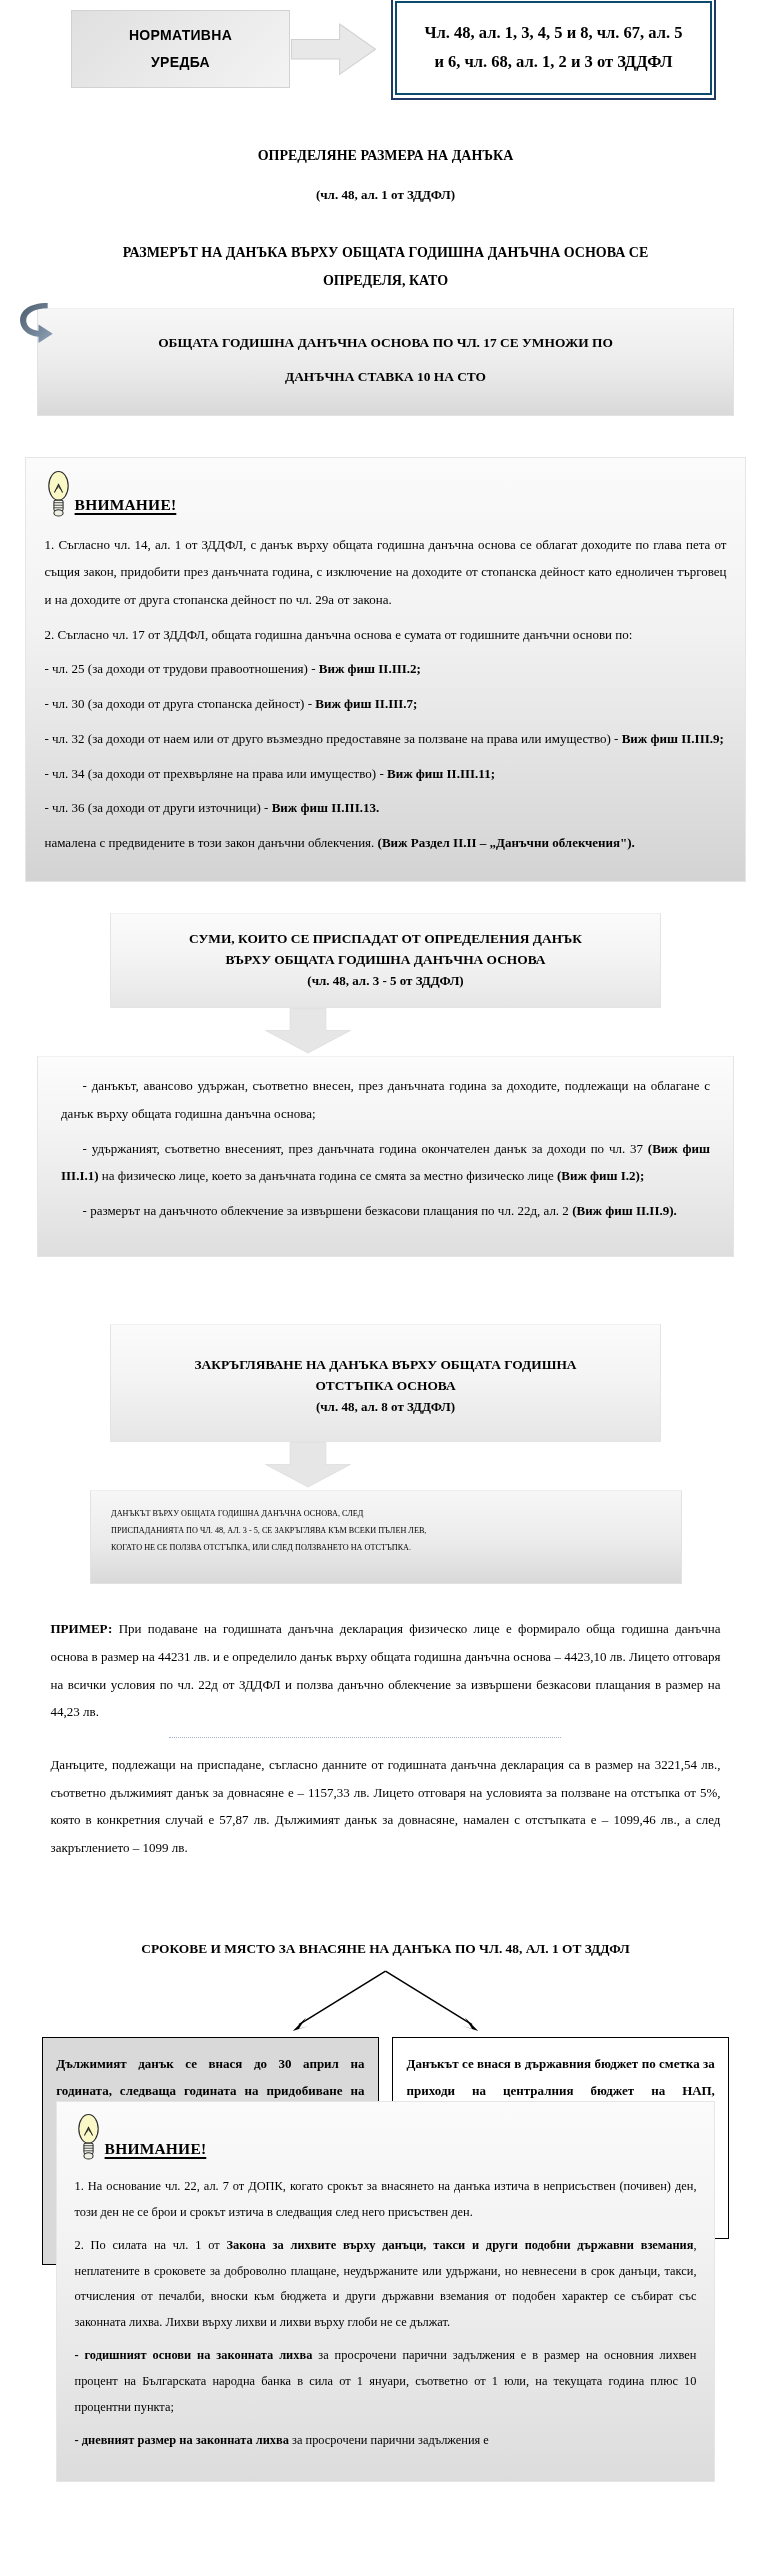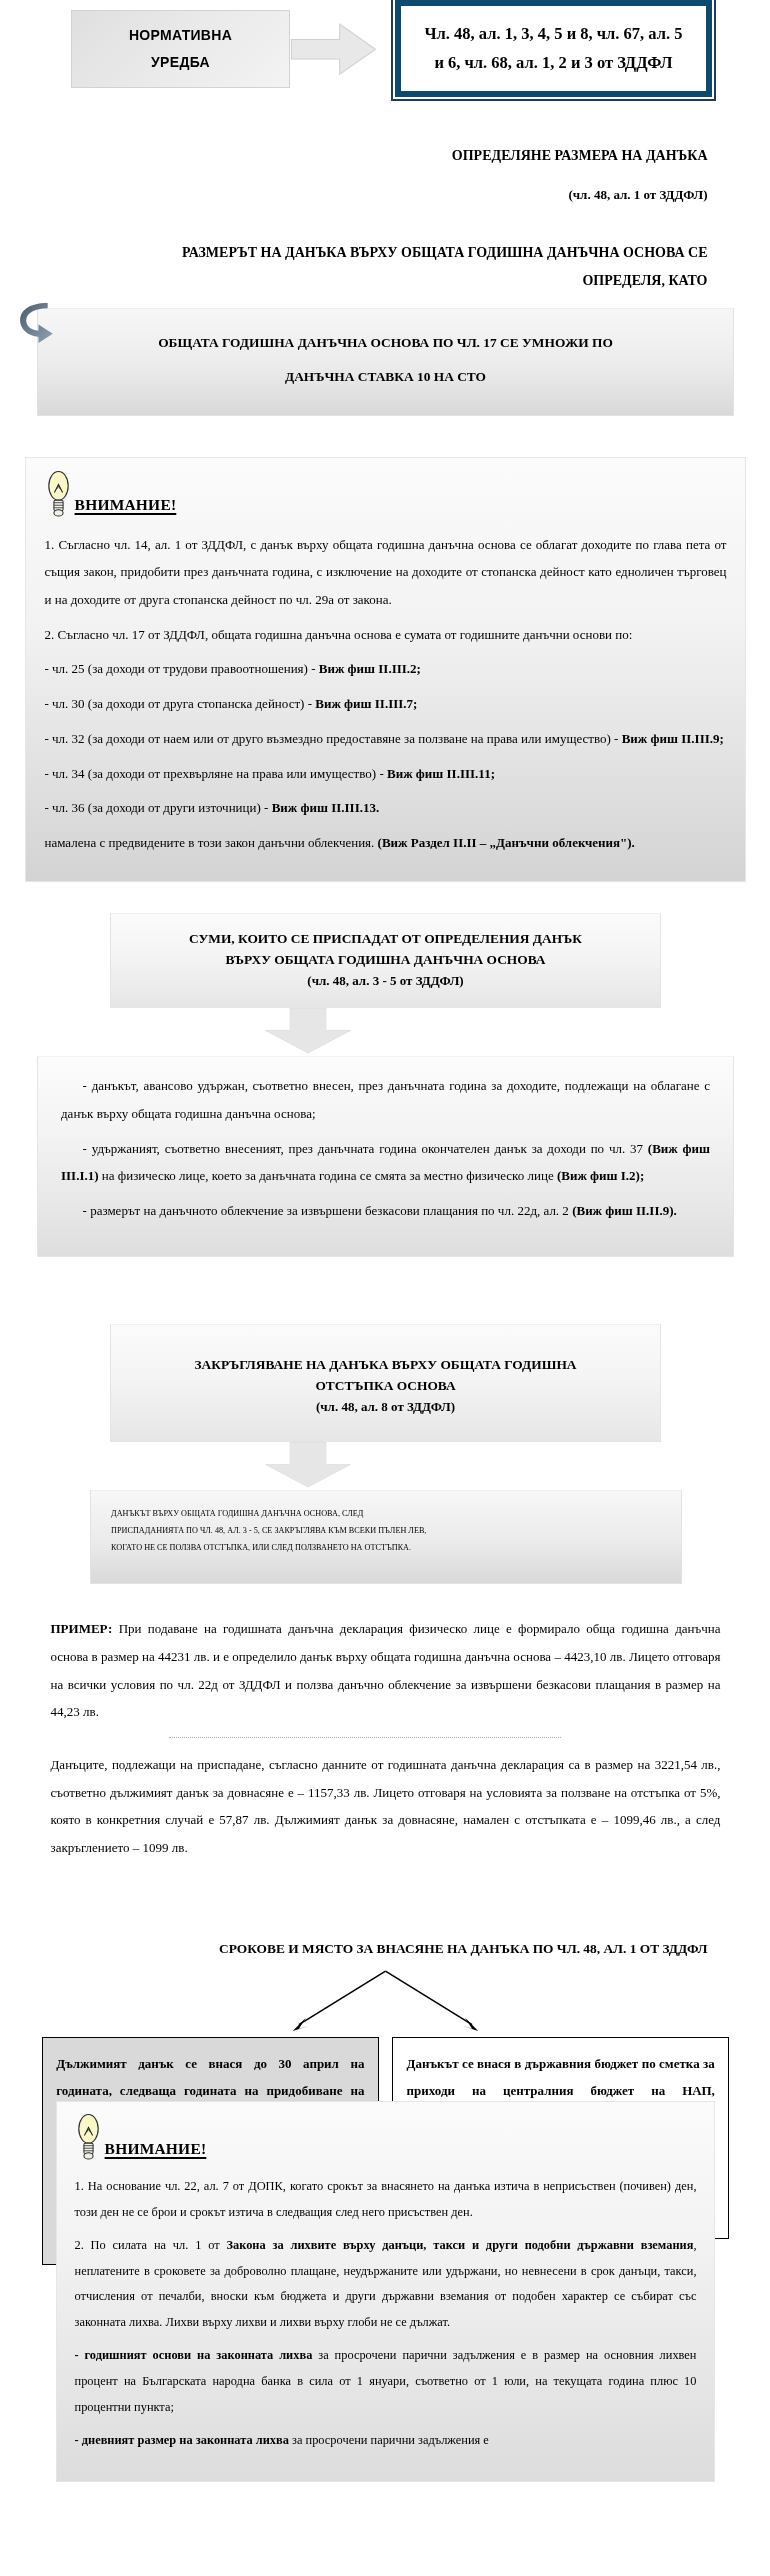--- a/index.html
+++ b/index.html
@@ -58,39 +58,39 @@
 
   .legal-box {
     margin-left: 13px;
     width: 325px;
     min-height: 103px;
     border: 2.1px solid #1f3864;
     padding: 2.1px;
     background: #fff;
   }
   .legal-box-inner {
-    border: 6px solid #0c4a6e;
+    border: 2px solid #0c4a6e;
     padding: 13.4px 11.3px;
     min-height: 94px;
     display: flex;
     flex-direction: column;
     justify-content: center;
     align-items: center;
   }
   .legal-box-inner .ln {
     font-weight: bold;
     font-size: 16.5px;
     line-height: 1.75;
     text-align: center;
     white-space: nowrap;
   }
 
   
   .h-center {
-    text-align: right;
+    text-align: center;
     font-weight: bold;
     font-size: 14px;
     line-height: 2.0;
     margin: 0 auto;
     width: 644px;
   }
   .h-center.sub { font-size: 13px; }
   .sp-24 { height: 12.4px; }
   .sp-60 { height: 31px; }
   .sp-80 { height: 41px; }

